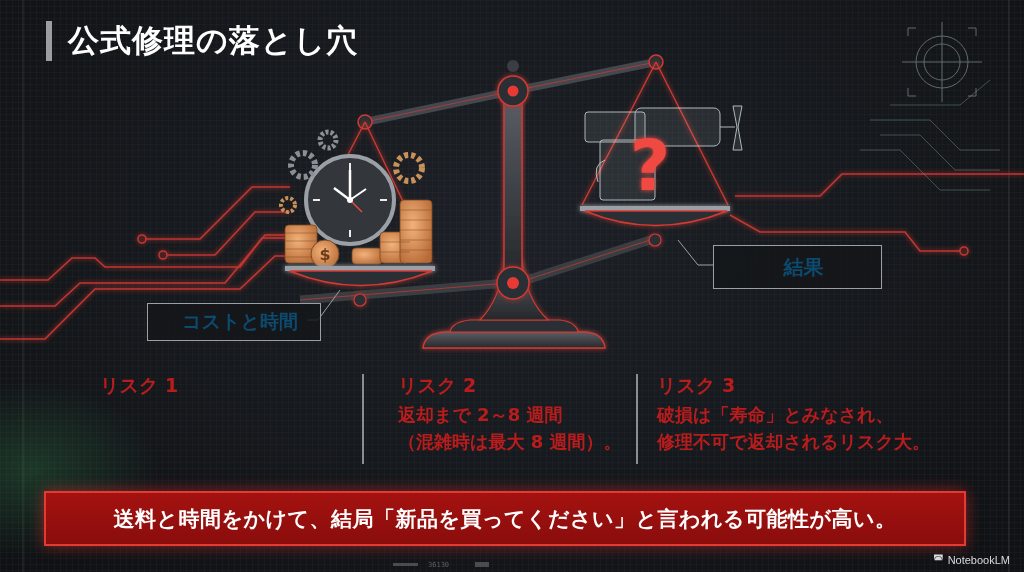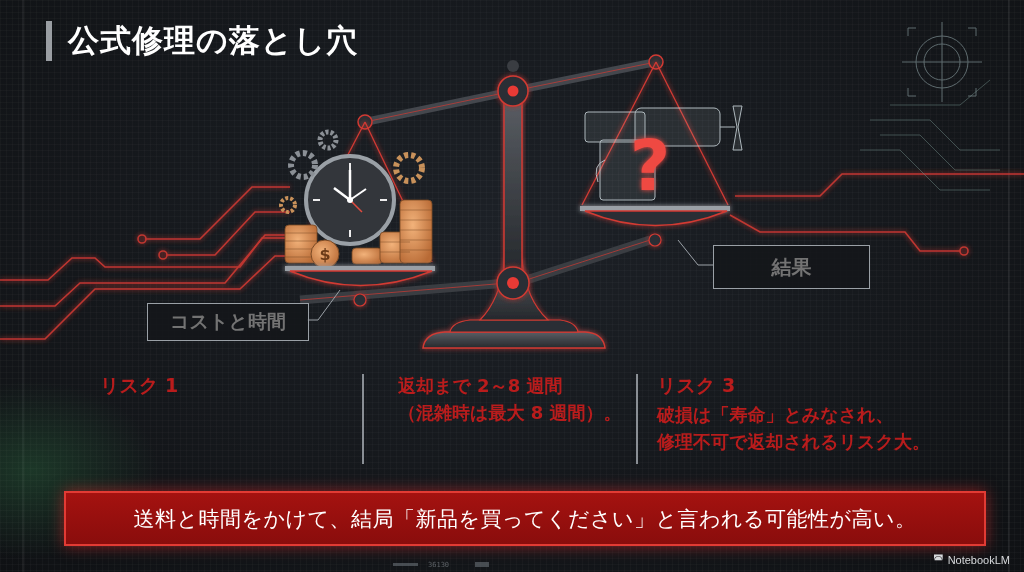--- a/index.html
+++ b/index.html
@@ -21,40 +21,41 @@
   .green-glow {
     position:absolute; left:0; top:380px; width:160px; height:180px;
     background: radial-gradient(ellipse at 20% 50%, rgba(60,160,90,0.25) 0%, transparent 70%);
   }
   .title-wrap { position:absolute; left:46px; top:20px; display:flex; align-items:center; }
   .title-bar { width:6px; height:40px; background:#9a9ea3; margin-right:16px; }
   .title { font-size:31px; font-weight:bold; letter-spacing:1px; color:#fff; }
   svg.scene { position:absolute; left:0; top:0; }
   .label-box {
     position:absolute; border:1.5px solid #9aa0a6; background:rgba(20,22,26,0.85);
-    color:#737373; font-weight:bold; display:flex; align-items:center; justify-content:center;
+    color:#0c4a6e; font-weight:bold; display:flex; align-items:center; justify-content:center;
     font-size:19px;
+    padding-left:12px;
   }
   .label-cost { left:147px; top:303px; width:160px; height:36px; }
   .label-result { left:713px; top:245px; width:155px; height:42px; font-size:20px; }
   .risk {
     position:absolute; top:372px; font-size:18px; font-weight:bold; line-height:27px; color:#b91c1c;
   }
   .risk .rt { font-size:19px; margin-bottom:2px; }
   .risk1 { left:100px; }
   .risk2 { left:398px; }
   .risk3 { left:657px; }
   .divider { position:absolute; top:374px; width:2px; height:90px; background:#8a8f95; }
   .div1 { left:362px; } .div2 { left:636px; }
   .banner {
-    position:absolute; left:64px; top:491px; width:918px; height:51px;
+    position:absolute; left:44px; top:491px; width:918px; height:51px;
     background: linear-gradient(180deg, #a41210 0%, #8a0d0c 100%);
     border:2px solid #e23b34; box-shadow: 0 0 14px rgba(230,40,40,0.55);
     display:flex; align-items:center; justify-content:center;
-    font-size:21px; font-weight:normal; color:#fff; letter-spacing:0.5px;text-align:right;
+    font-size:21px; font-weight:bold; color:#fff; letter-spacing:0.5px;text-align:right;
   }
   .brand { position:absolute; right:14px; top:553px; font-size:11px; color:#d7d9dc; display:flex; align-items:center; gap:4px; font-family:"Liberation Sans", sans-serif; }
   .brand-icon { font-size:11px; }
 </style>
 </head>
 <body>
 
 <div class="bg-grid"></div>
 <div class="frame-left"></div>
 <div class="frame-right"></div>
@@ -226,20 +227,21 @@
 </svg>
 
 <div class="label-box label-cost">コストと時間</div>
 <div class="label-box label-result">結果</div>
 
 <div class="risk risk1">
   <div class="rt">リスク 1</div>
 </div>
 <div class="divider div1"></div>
 <div class="risk risk2">
+  <div class="rt">リスク 2</div>
   <div>返却まで 2～8 週間</div>
   <div>（混雑時は最大 8 週間）。</div>
 </div>
 <div class="divider div2"></div>
 <div class="risk risk3">
   <div class="rt">リスク 3</div>
   <div>破損は「寿命」とみなされ、</div>
   <div>修理不可で返却されるリスク大。</div>
 </div>
 

